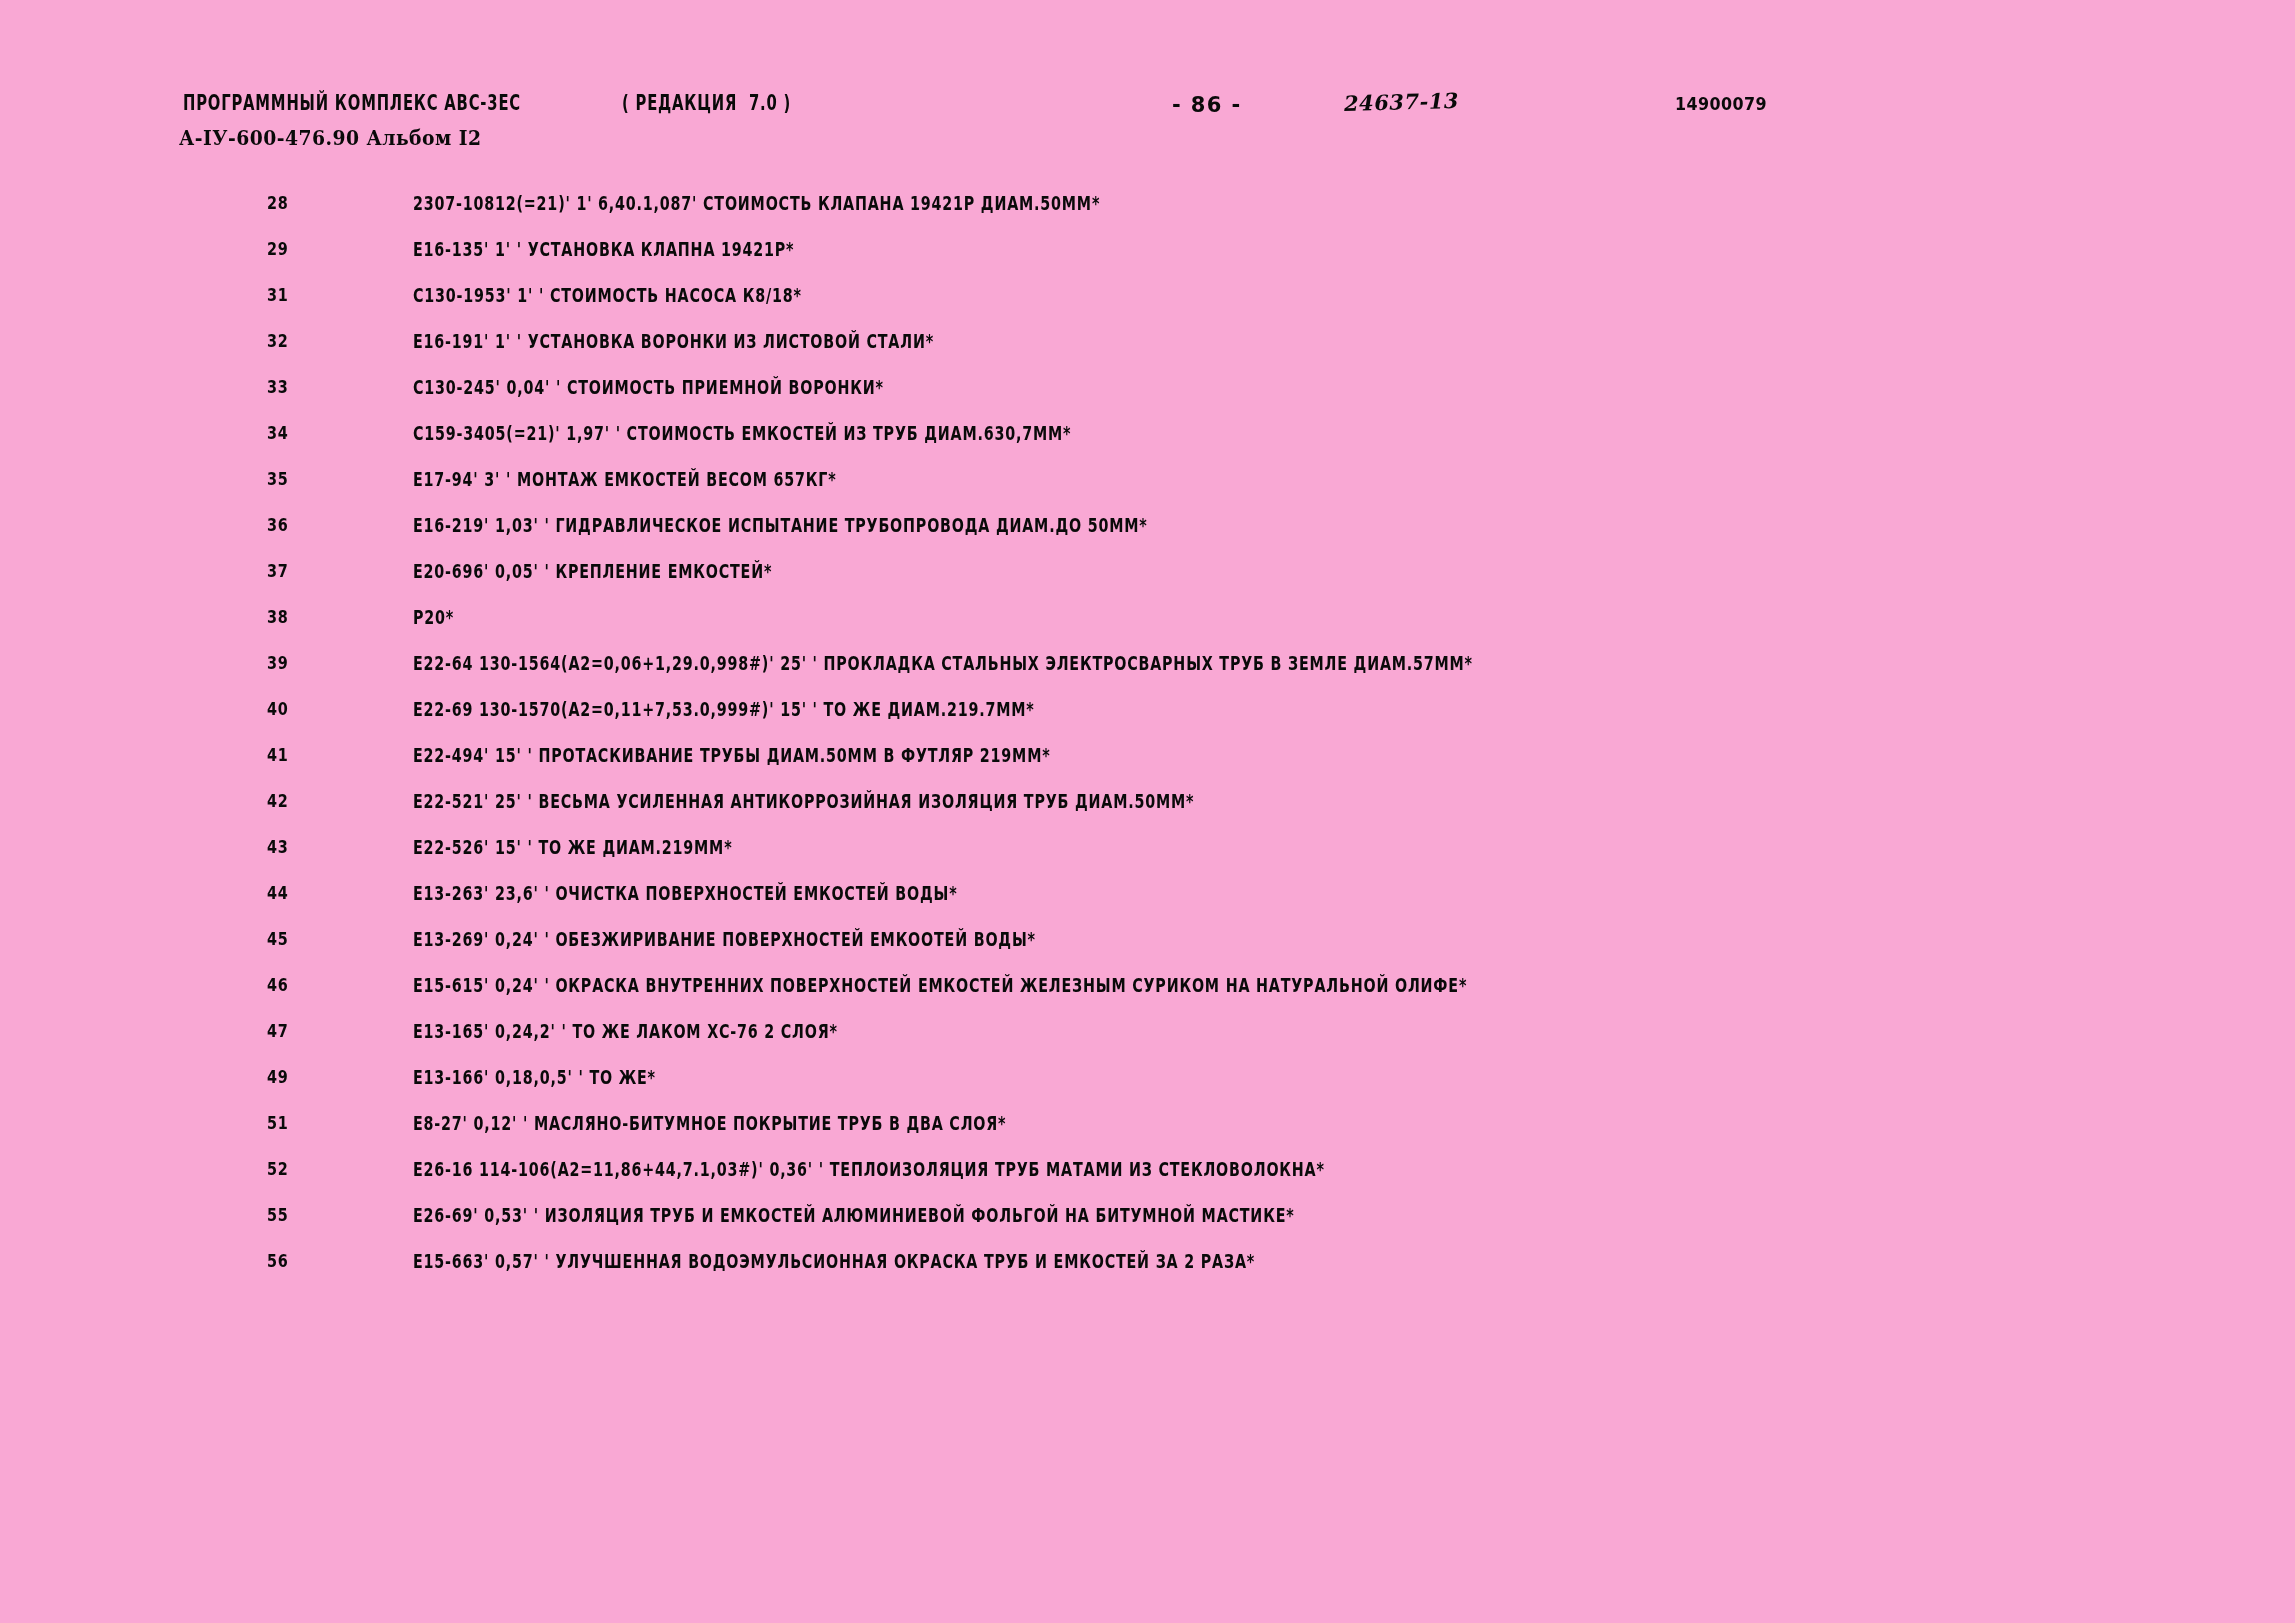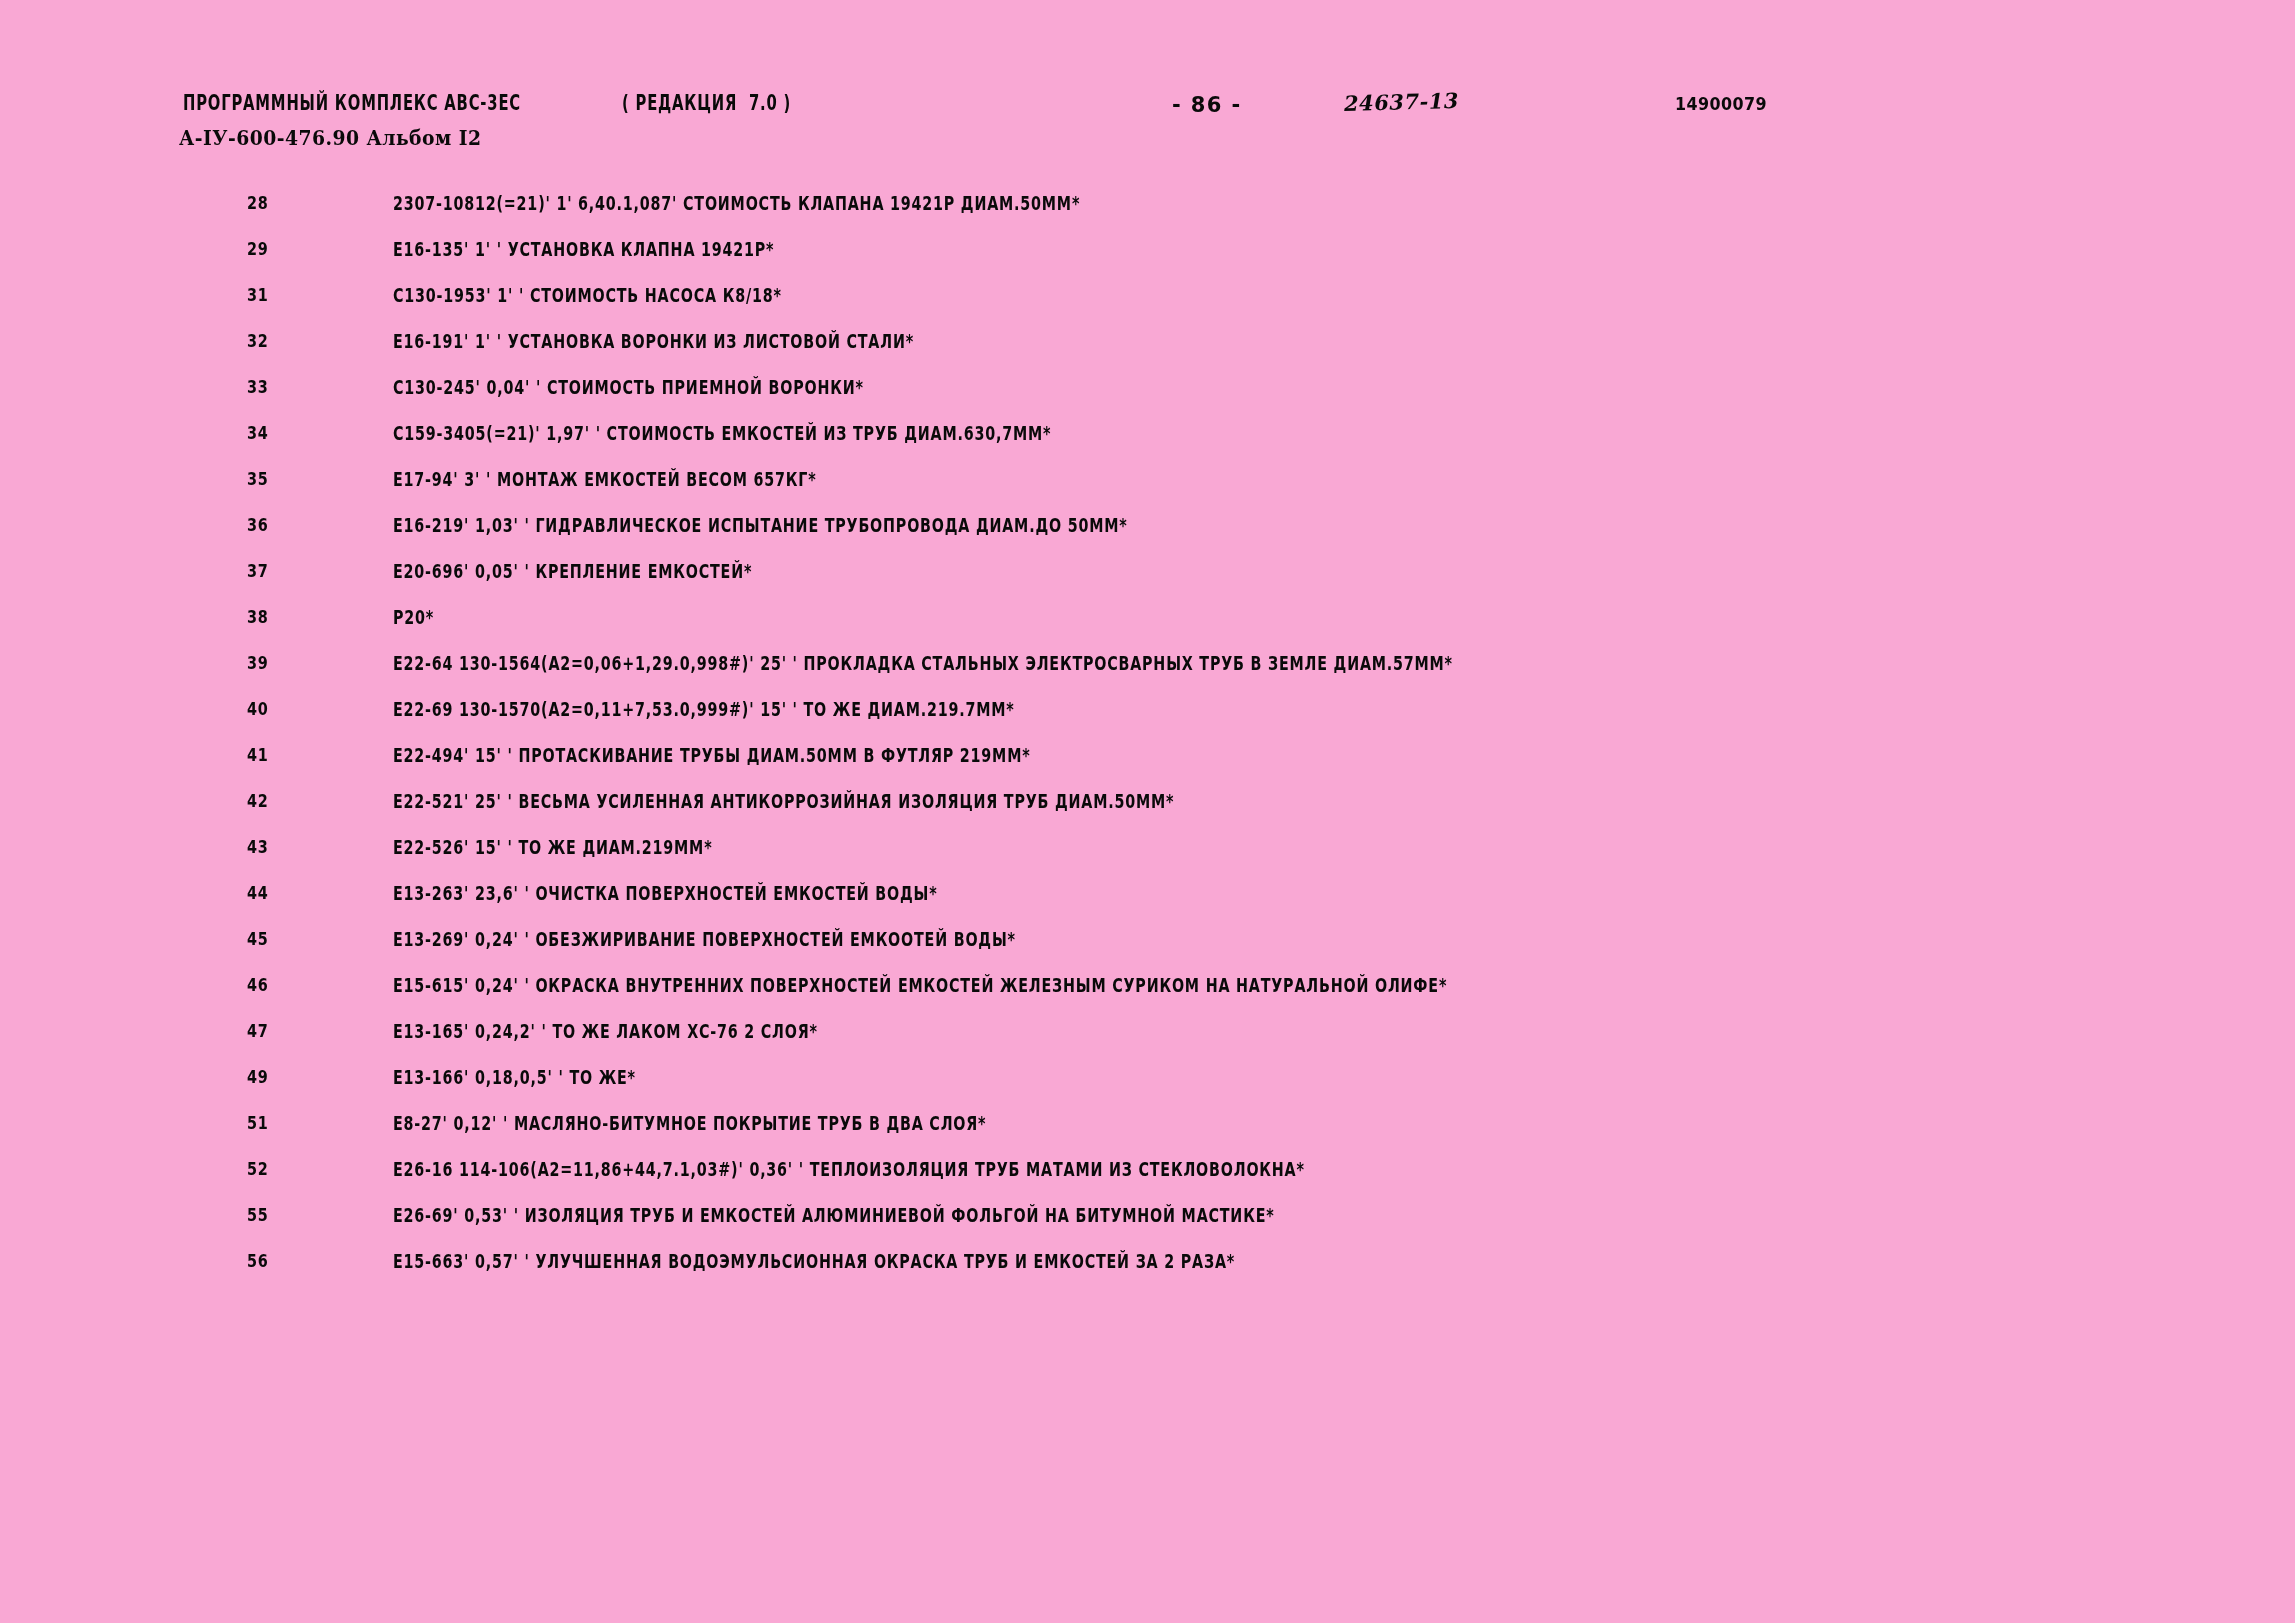--- a/index.html
+++ b/index.html
@@ -101,20 +101,21 @@
   .listing {
     position: absolute;
     left: 0;
     top: 185px;
     width: 100%;
   }
   .row {
     position: relative;
     height: 46px;
     white-space: pre;
+    margin-left: 20px;
   }
   .row .num {
     position: absolute;
     left: 247px;
     top: 8.3px;
     font-size: 17.6px;
     letter-spacing: 0.9px;
     font-weight: 700;
     font-family: "DejaVu Sans", "Liberation Sans", sans-serif;
     transform: scaleX(0.82) scaleY(1.05);

